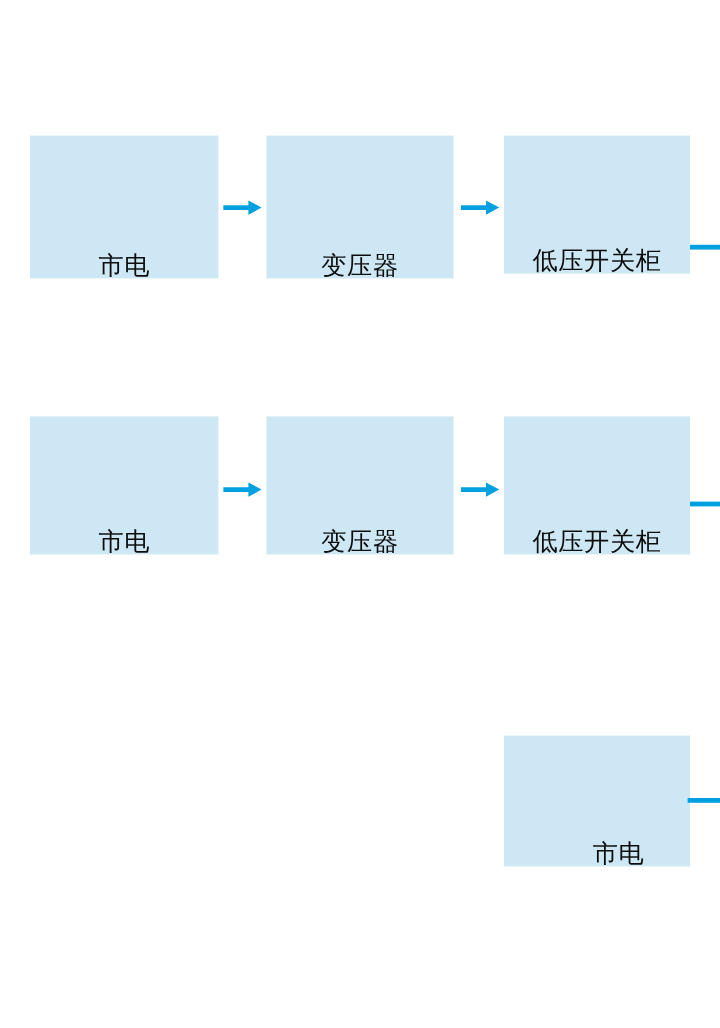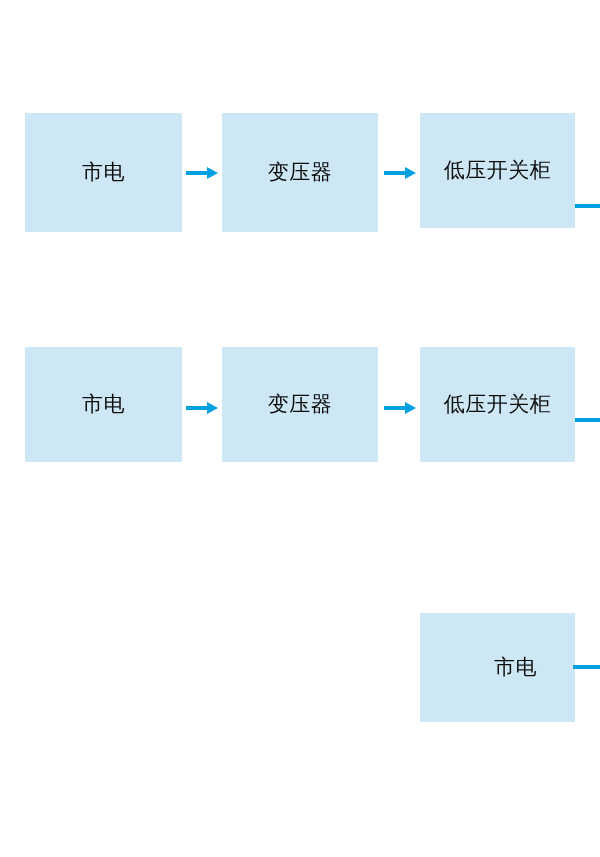--- a/index.html
+++ b/index.html
@@ -15,21 +15,21 @@
     width: 600px;
     height: 857px;
     background: #ffffff;
     overflow: hidden;
   }
   .node {
     position: absolute;
     background: #cde8f4;
     box-sizing: border-box;
     display: flex;
-    align-items: center;
+    align-items: flex-end;
     justify-content: center;
   }
   .node-label {
     font-size: 21px;
     line-height: 1;
     color: #0d0d0d;
     letter-spacing: 0.5px;
     white-space: nowrap;
     font-family: "DejaVu Sans", "Liberation Sans", sans-serif;
   }

